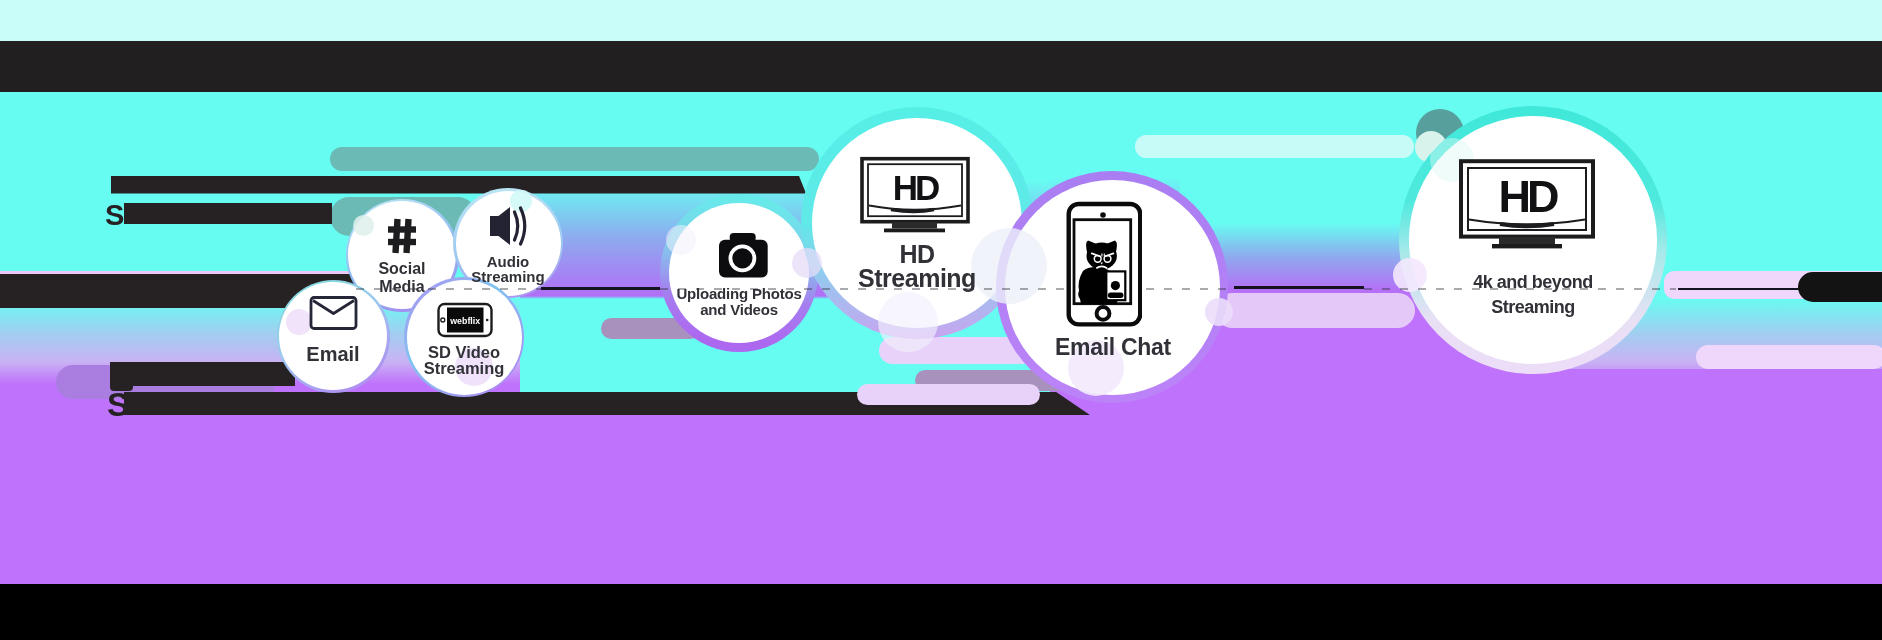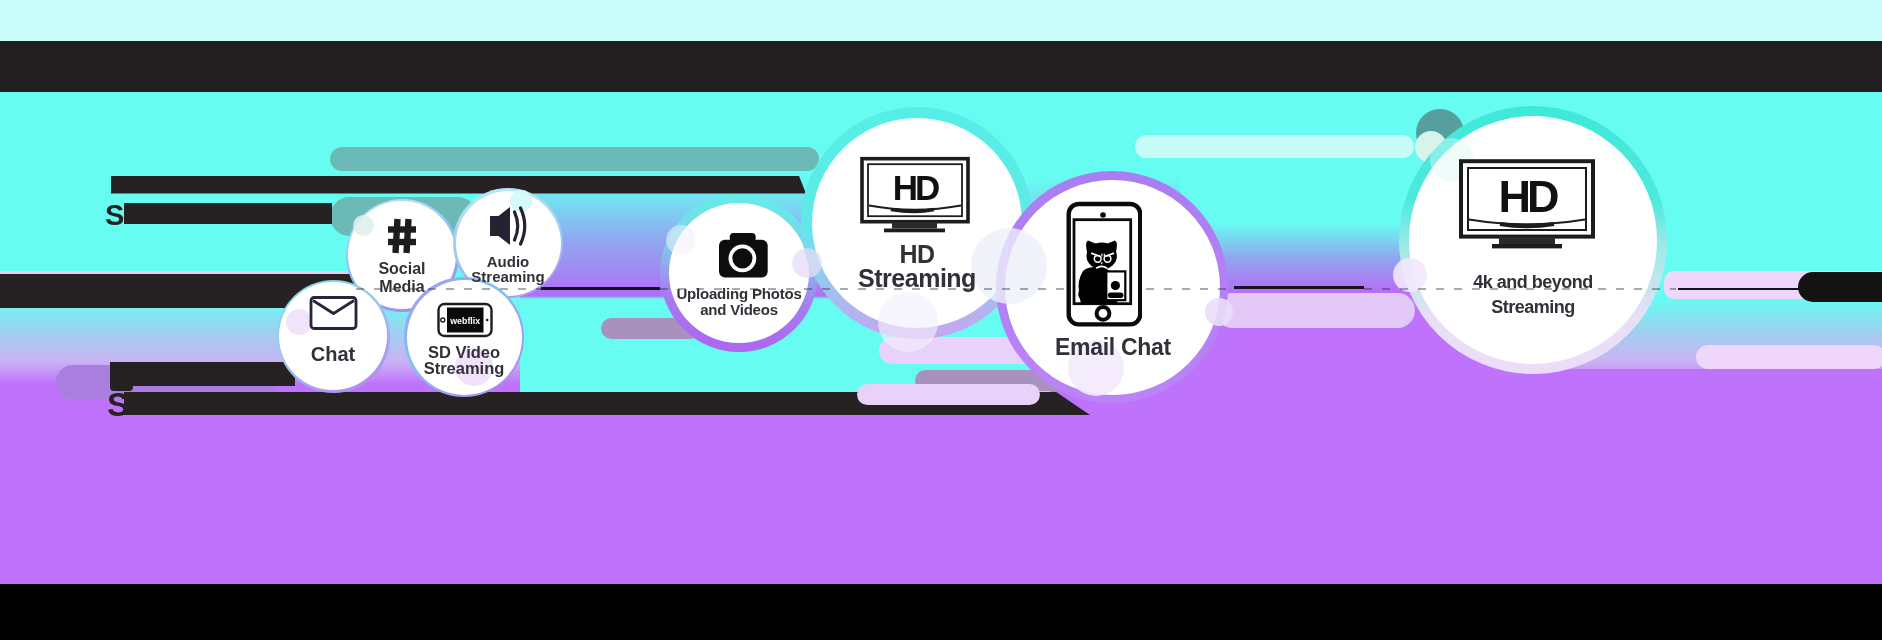--- a/index.html
+++ b/index.html
@@ -143,20 +143,20 @@
 <svg class="abs" style="z-index:30;left:1456px;top:156px;" width="142" height="96" viewBox="0 0 142 96">
   <rect x="5" y="5.2" width="132" height="75.4" fill="#fff" stroke="#1c1c1e" stroke-width="4"></rect>
   <rect x="12" y="12" width="118" height="62" fill="none" stroke="#1c1c1e" stroke-width="2"></rect>
   <text x="71" y="56" font-family="Liberation Sans,sans-serif" font-size="45" font-weight="bold" fill="#111114" text-anchor="middle" letter-spacing="-4">HD</text>
   <path d="M13,63.5 Q71,73 129,63.5" fill="none" stroke="#1c1c1e" stroke-width="2.2"></path>
   <path d="M44,68 Q71,72.5 98,68" fill="none" stroke="#1c1c1e" stroke-width="4"></path>
   <rect x="43" y="81" width="56" height="7" fill="#2a2a2a"></rect>
   <rect x="36" y="88" width="70" height="4.4" fill="#1c1c1e"></rect>
 </svg>
 
-<div class="lbl" style="left:283px;top:342.5px;width:100px;font-size:20px;">Chat</div>
+<div class="lbl" style="left:283px;top:342.5px;width:100px;font-size:20px;">Email</div>
 <div class="lbl" style="left:352px;top:260px;width:100px;font-size:16px;line-height:18px;">Social<br>Media</div>
 <div class="lbl" style="left:458px;top:255px;width:100px;font-size:15px;line-height:14.5px;text-align:center;">Audio<br>Streaming</div>
 <div class="lbl" style="left:404px;top:344px;width:120px;font-size:16.5px;line-height:16px;">SD Video<br>Streaming</div>
 <div class="lbl" style="left:659px;top:286px;width:160px;font-size:15px;line-height:15.5px;letter-spacing:-0.2px;">Uploading Photos<br>and Videos</div>
 <div class="lbl" style="left:837px;top:243px;width:160px;font-size:25px;line-height:23.5px;letter-spacing:-0.5px;">HD<br>Streaming</div>
 <div class="lbl" style="left:1033px;top:334px;width:160px;font-size:23px;letter-spacing:-0.3px;">Email Chat</div>
 <div class="lbl" style="left:1433px;top:270px;width:200px;font-size:18px;line-height:25px;letter-spacing:-0.5px;">4k and beyond<br>Streaming</div>
 
 </body></html>

